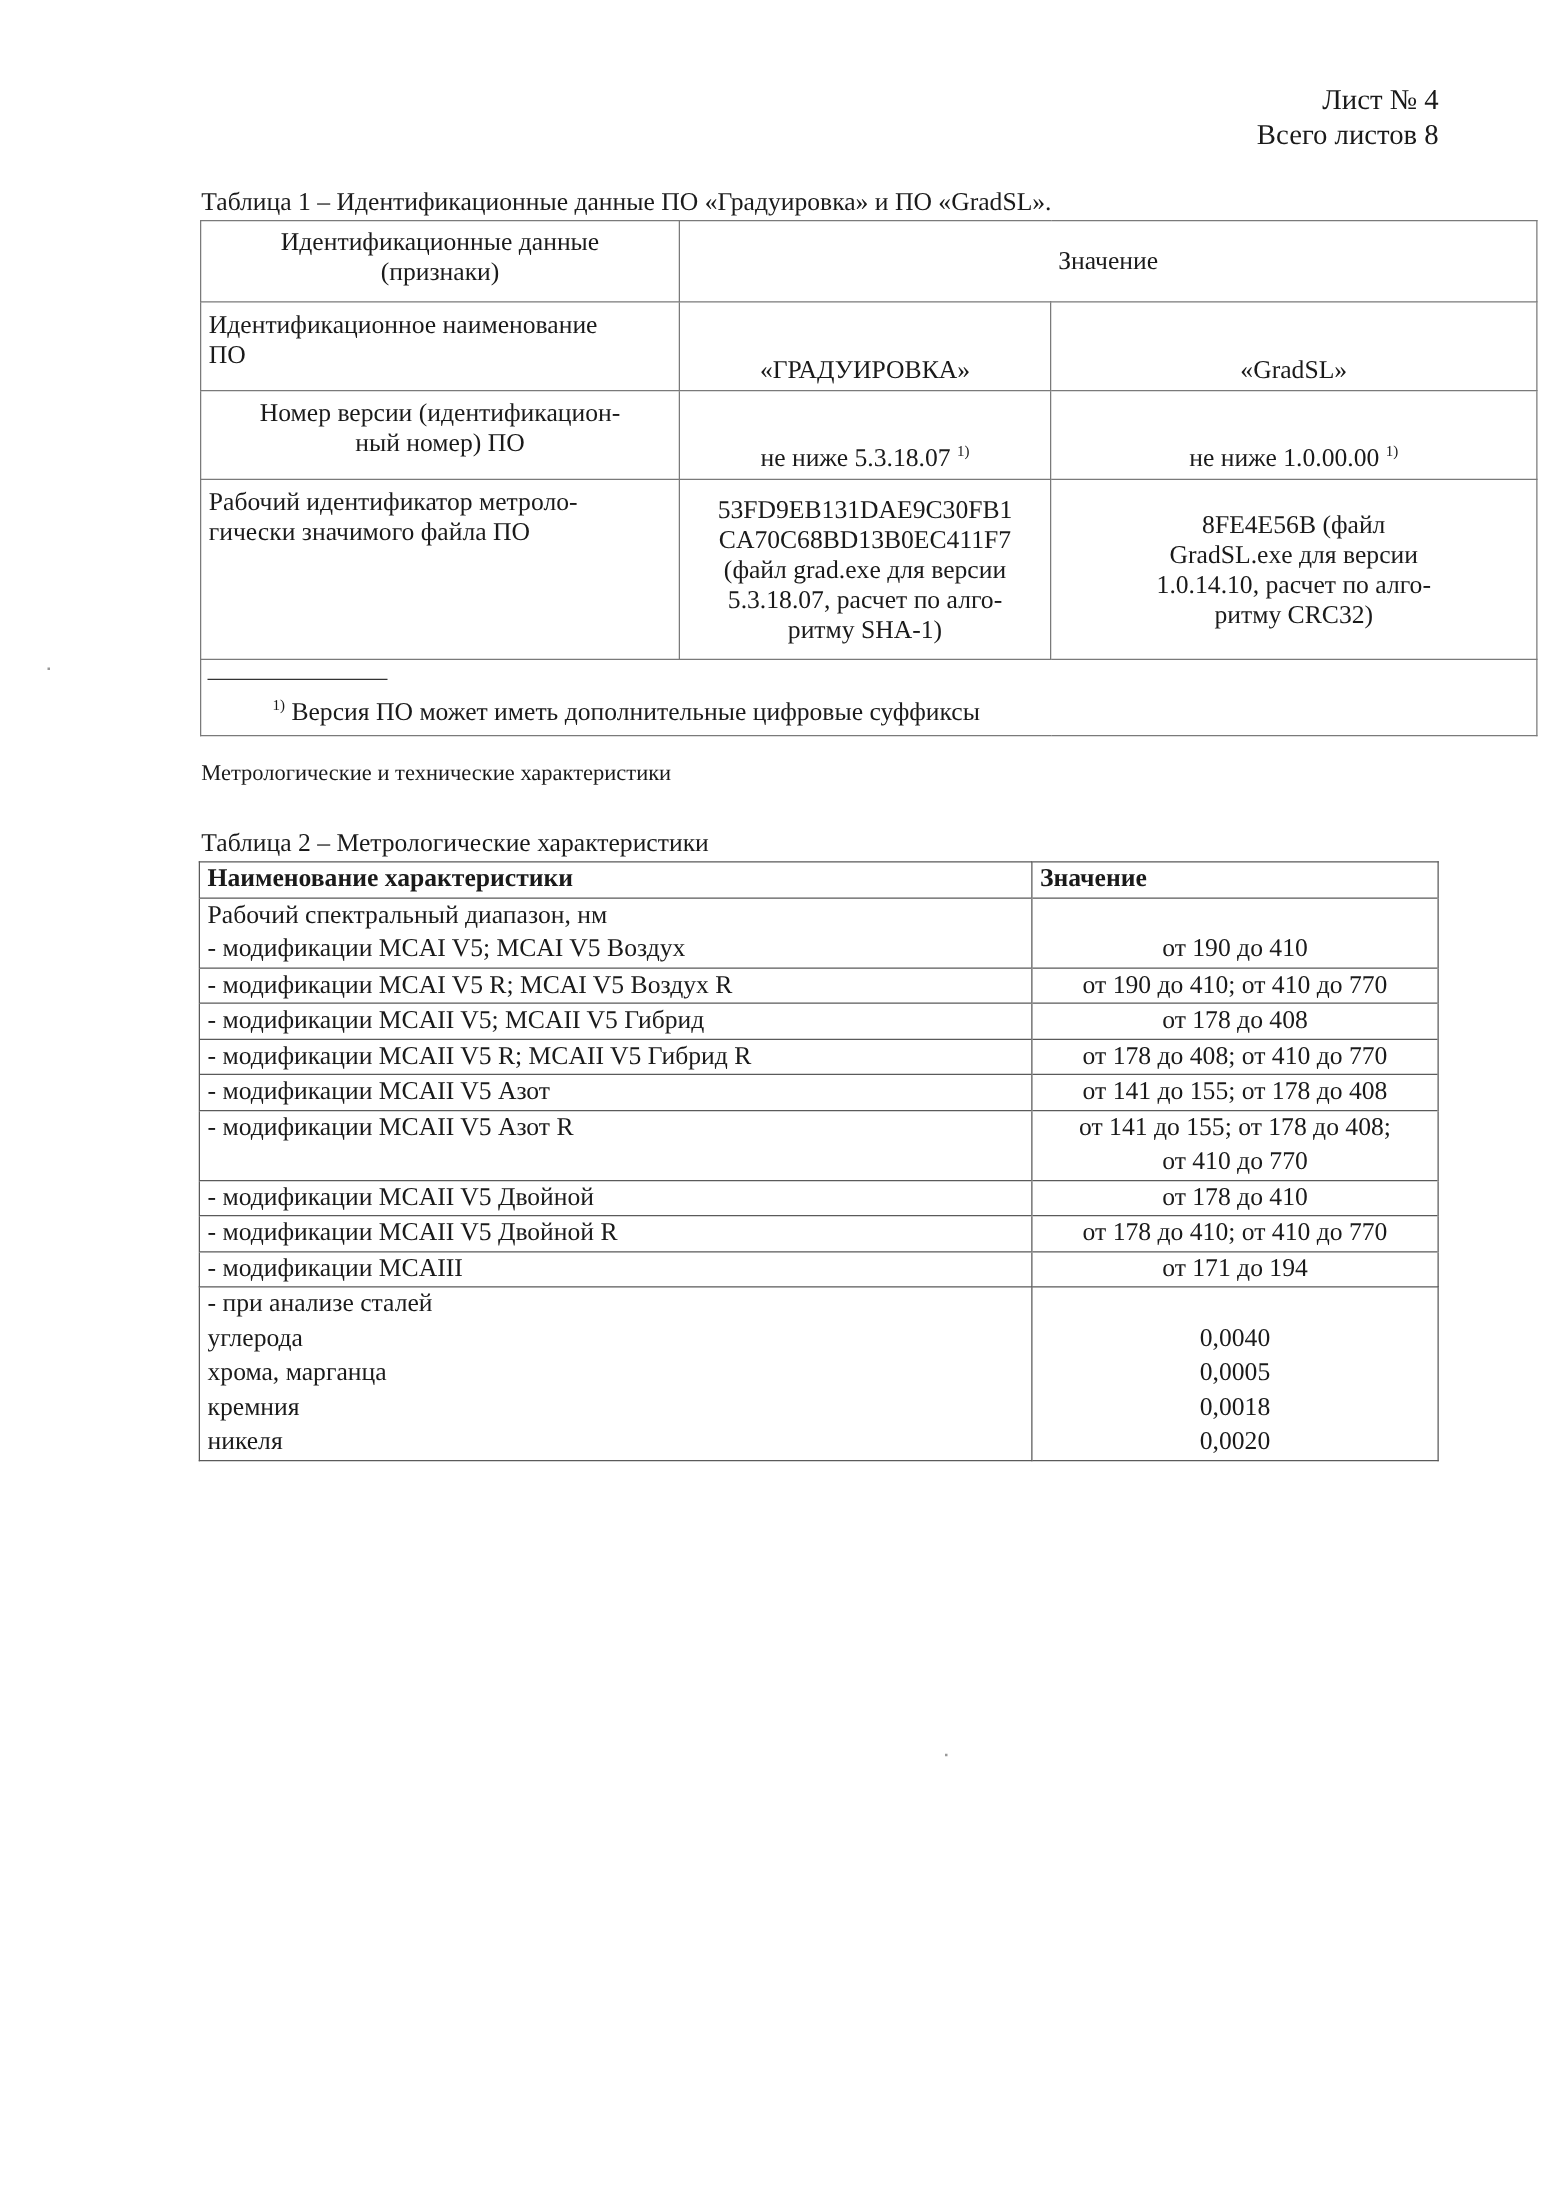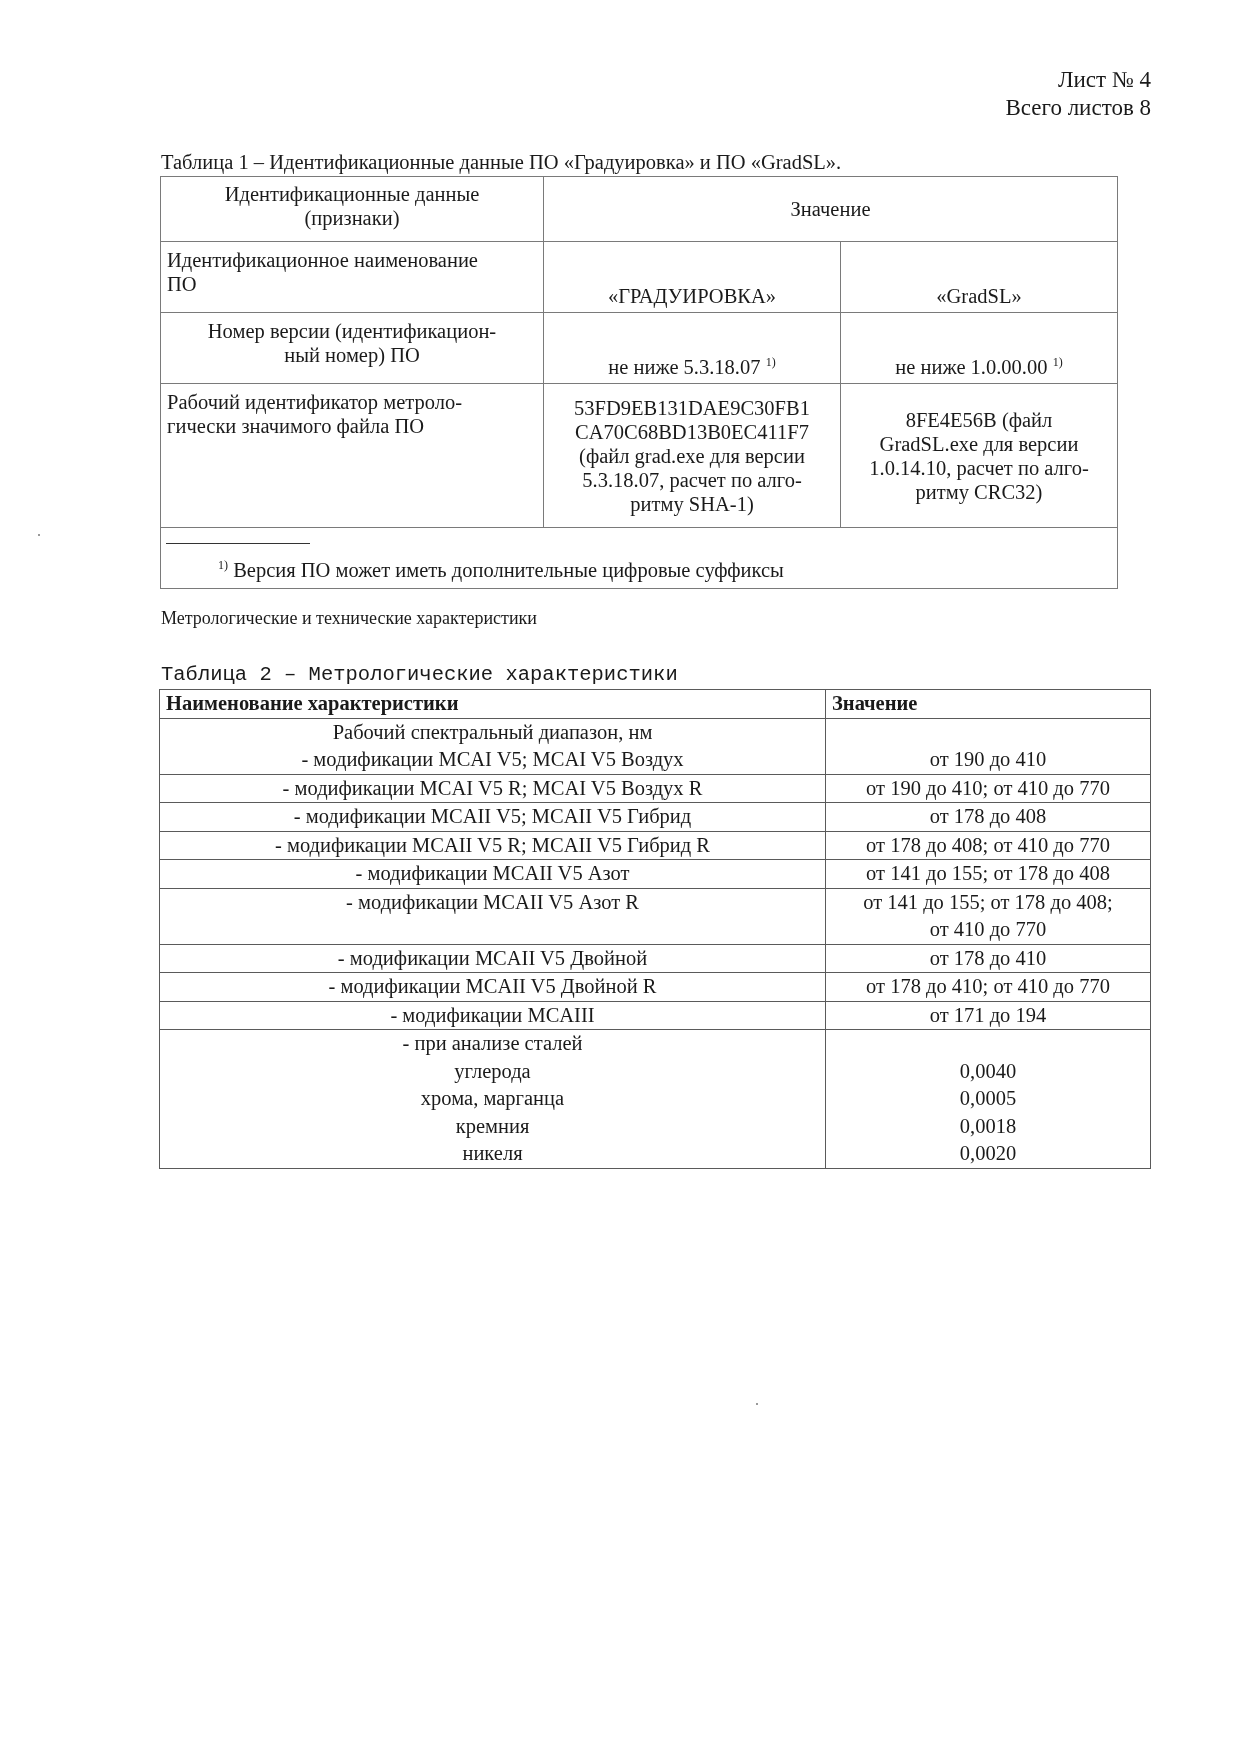--- a/index.html
+++ b/index.html
@@ -16,40 +16,40 @@
       position: absolute; font-size: 20.5px; line-height: 24px; white-space: nowrap;
     }
     .section-title {
       position: absolute; left: 161px; top: 608px;
       font-size: 18px; font-weight: normal; white-space: nowrap;
     }
     table { border-collapse: collapse; position: absolute; }
     td { padding: 0; vertical-align: top; }
 
     
-    #t1 { left: 160px; top: 176px; width: 958px; font-size: 20.5px; line-height: 24px; border: 1.5px solid #4a4a4a; }
+    #t1 { left: 160px; top: 176px; width: 1070px; font-size: 20.5px; line-height: 24px; border: 1.5px solid #4a4a4a; }
     #t1 td { border: 1px solid #7a7a7a; }
     #t1 .c-label { width: 370px; padding: 6px 6px 4px 6px; }
     #t1 .c-val { text-align: center; }
     #t1 .head-label { text-align: center; padding: 5px 6px 4px; height: 55px; }
     #t1 .head-val { text-align: center; vertical-align: middle; height: 55px; }
     #t1 .r-name td { height: 60px; }
     #t1 .r-name .c-val, #t1 .r-ver .c-val { vertical-align: bottom; padding-bottom: 4px; }
     #t1 .r-ver td { height: 60px; text-align: center; }
     #t1 .r-hash td { height: 133px; }
     #t1 .r-hash .c-val { vertical-align: middle; padding: 4px 4px; }
     #t1 .c-v1 { width: 288px; }
     #t1 .footnote-cell { height: 60px; padding: 0 6px; position: relative; }
     .fn-line { position: absolute; left: 5px; top: 15px; width: 144px; border-top: 1px solid #333; }
     .fn-text { position: absolute; left: 57px; top: 30px; white-space: nowrap; text-align: center; }
     sup { font-size: 12px; vertical-align: 8px; line-height: 0; }
 
     
     #t2 { left: 159px; top: 689px; width: 992px; font-size: 20.5px; line-height: 27.5px; border: 1.5px solid #4a4a4a; }
-    #t2 td { border: 1px solid #5a5a5a; padding: 0 6px; text-align: center; }
+    #t2 td { border: 1px solid #5a5a5a; padding: 0 6px; }
     #t2 .c-name { width: 653px; }
     #t2 .c-val { text-align: center; }
     #t2 .thead td { text-align: left; font-weight: bold; }
     #t2 .row-dotted td { border-bottom: 1px dotted #777; }
     .justify { text-align: justify; text-align-last: left; }
     .stray-dot { position: absolute; width: 2px; height: 2px; background: #999; }
   </style>
 </head>
 <body>
 
@@ -117,21 +117,21 @@
         <sup>1)</sup>
         <span>Версия ПО может иметь дополнительные цифровые суффиксы</span>
       </div>
     </td>
   </tr>
 </tbody>
   </table>
 
 <div class="section-title">Метрологические и технические характеристики</div>
 
-<div class="caption" style="left:161px; top:663px;font-family:Liberation Mono, monospace;">Таблица 2 – Метрологические характеристики</div>
+<div class="caption" style="left:161px; top:663px;">Таблица 2 – Метрологические характеристики</div>
 
 <table id="t2">
   <tbody>
       <tr class="thead row-dotted">
     <td class="c-name">Наименование характеристики</td>
     <td>Значение</td>
   </tr>
   <tr class="row-dotted">
     <td class="c-name">
       <div>Рабочий спектральный диапазон, нм</div>

